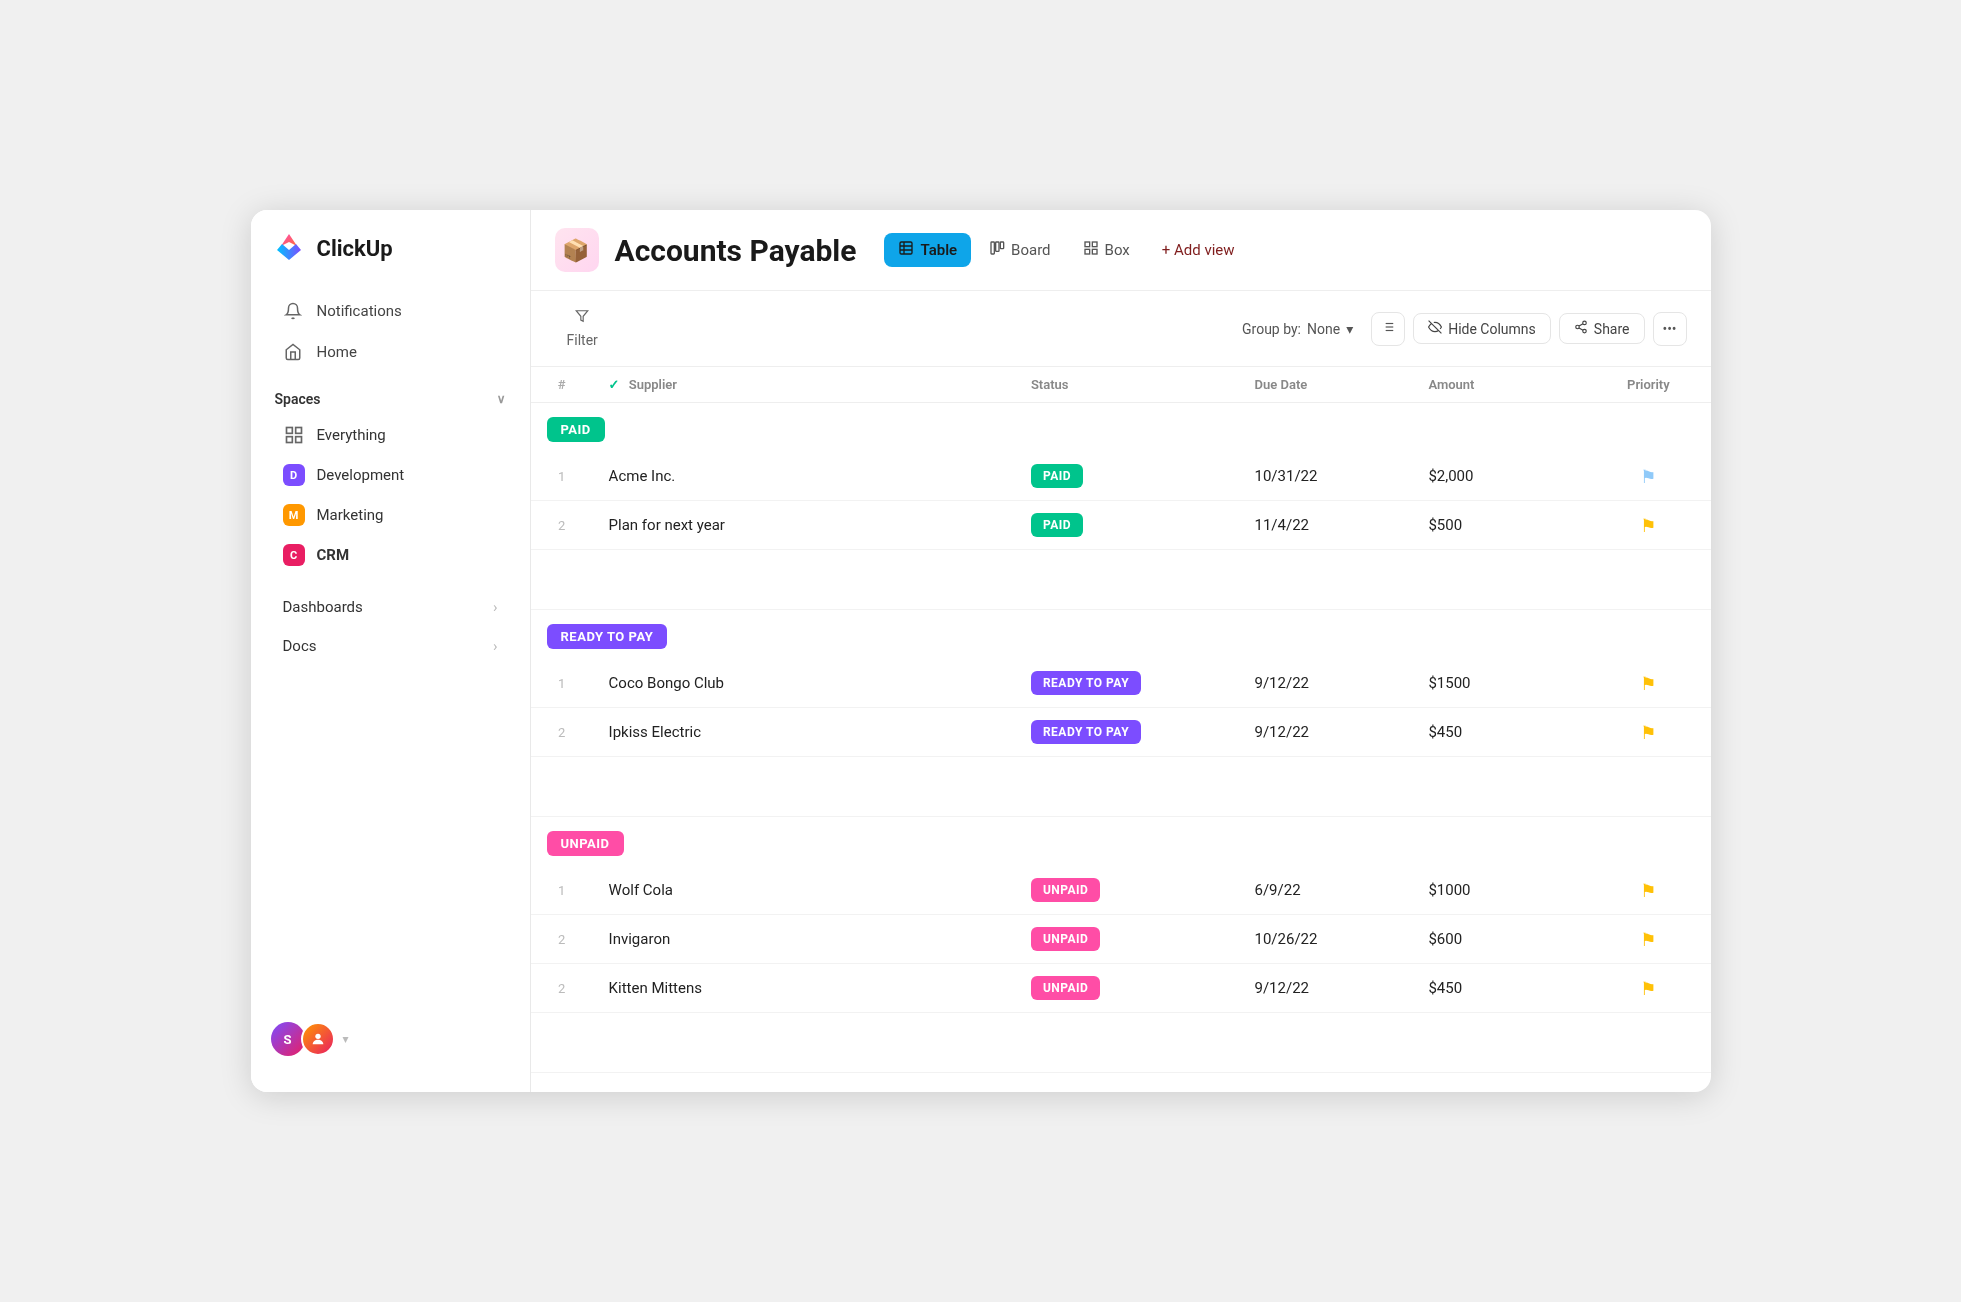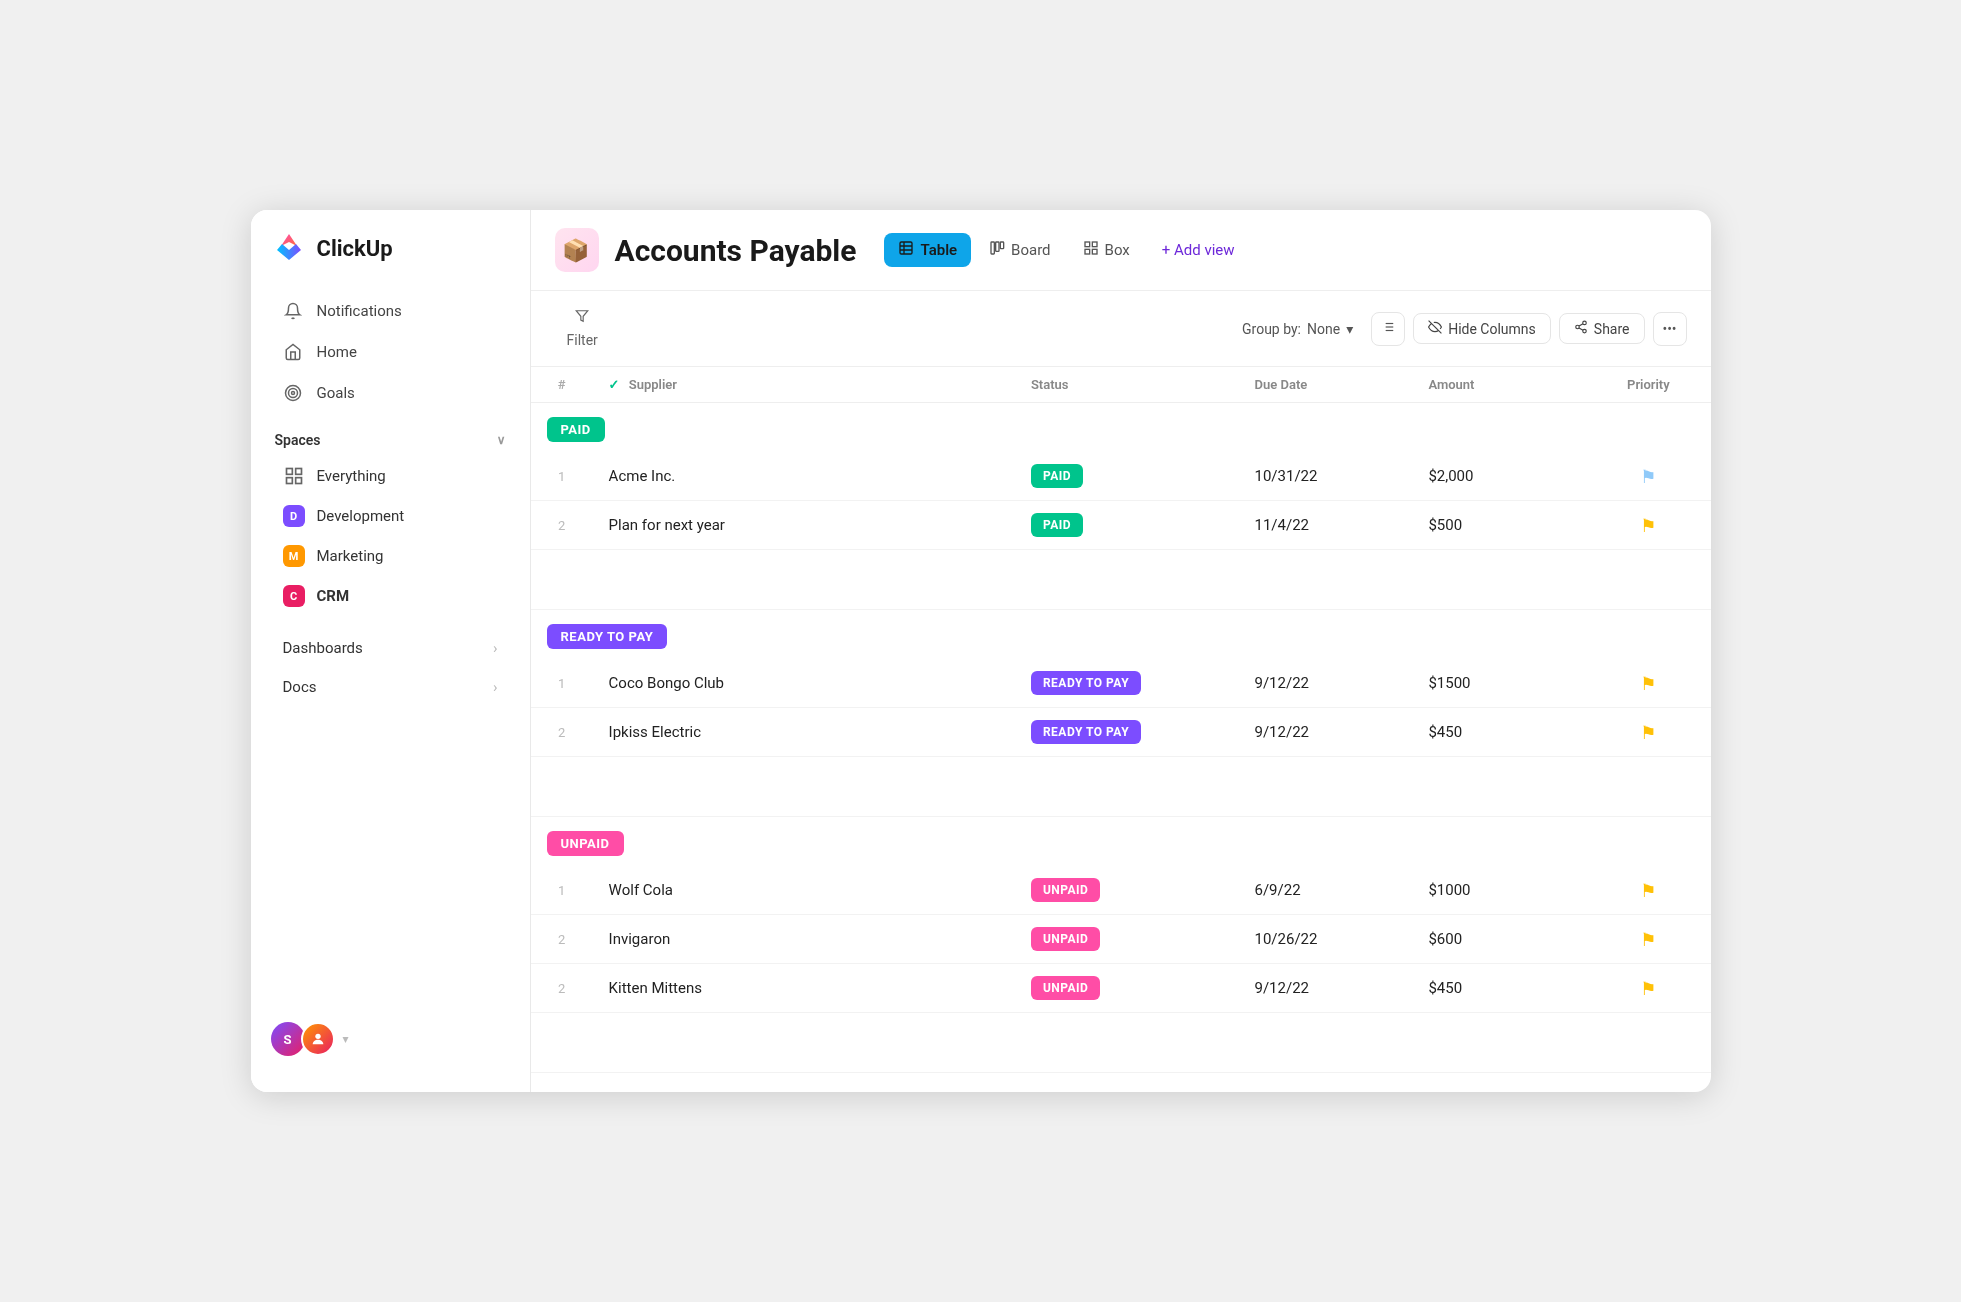--- a/index.html
+++ b/index.html
@@ -193,21 +193,21 @@
       justify-content: flex-end;
     }
     .add-view {
       display: flex;
       align-items: center;
       gap: 6px;
       padding: 7px 14px;
       border-radius: 8px;
       font-size: 15px;
       cursor: pointer;
-      color: #6d28d9;
+      color: #7f1d1d;
     }
     
     .toolbar {
       display: flex;
       align-items: center;
       justify-content: space-between;
       padding: 12px 24px;
       border-bottom: 1px solid #eee;
     }
     .toolbar-left {
@@ -365,30 +365,20 @@
         <span>Notifications</span>
       </div>
       <div class="nav-item">
         <span class="nav-icon">
           <svg width="18" height="18" viewBox="0 0 24 24" fill="none" stroke="currentColor" stroke-width="2">
               <path d="M3 9l9-7 9 7v11a2 2 0 0 1-2 2H5a2 2 0 0 1-2-2z"></path>
               <polyline points="9 22 9 12 15 12 15 22"></polyline>
             </svg>
         </span>
         <span>Home</span>
-      </div>
-      <div class="nav-item">
-        <span class="nav-icon">
-          <svg width="18" height="18" viewBox="0 0 24 24" fill="none" stroke="currentColor" stroke-width="2">
-              <circle cx="12" cy="12" r="10"></circle>
-              <circle cx="12" cy="12" r="6"></circle>
-              <circle cx="12" cy="12" r="2"></circle>
-            </svg>
-        </span>
-        <span>Goals</span>
       </div>
     </nav>
 
     <div class="spaces-header">
       <span>Spaces</span>
       <span class="chevron">∨</span>
     </div>
 
     <div class="space-item">
       <span class="everything-icon">

